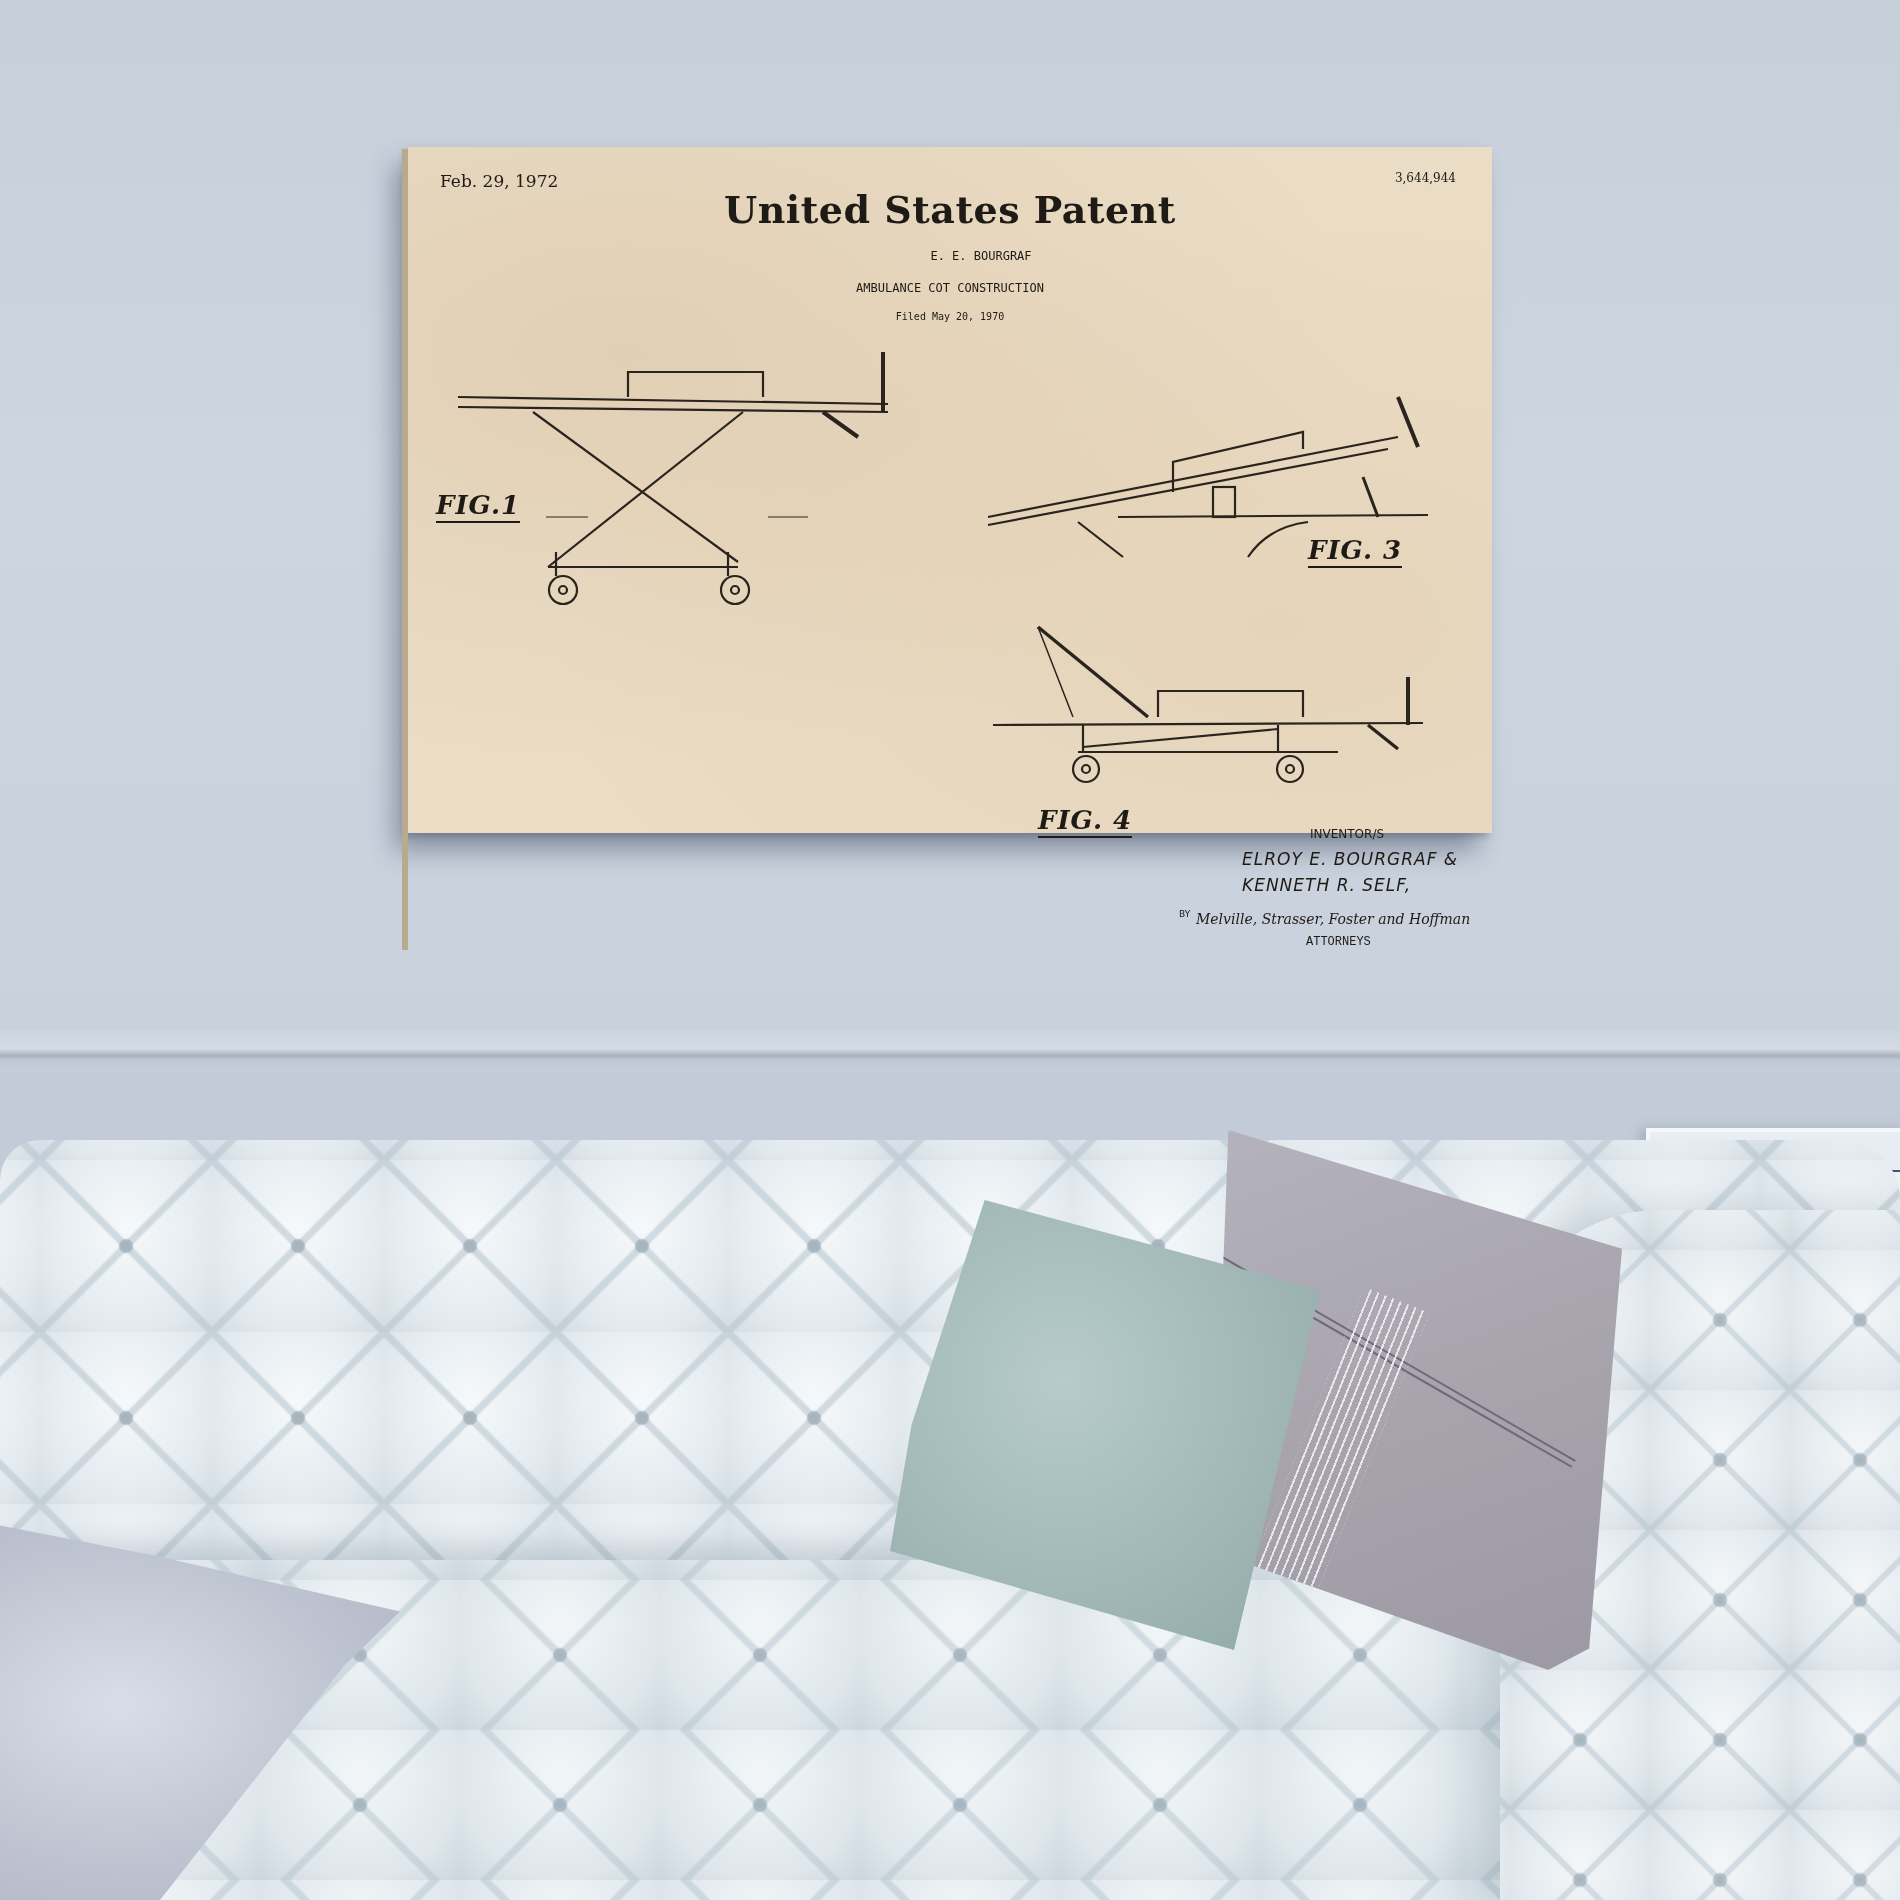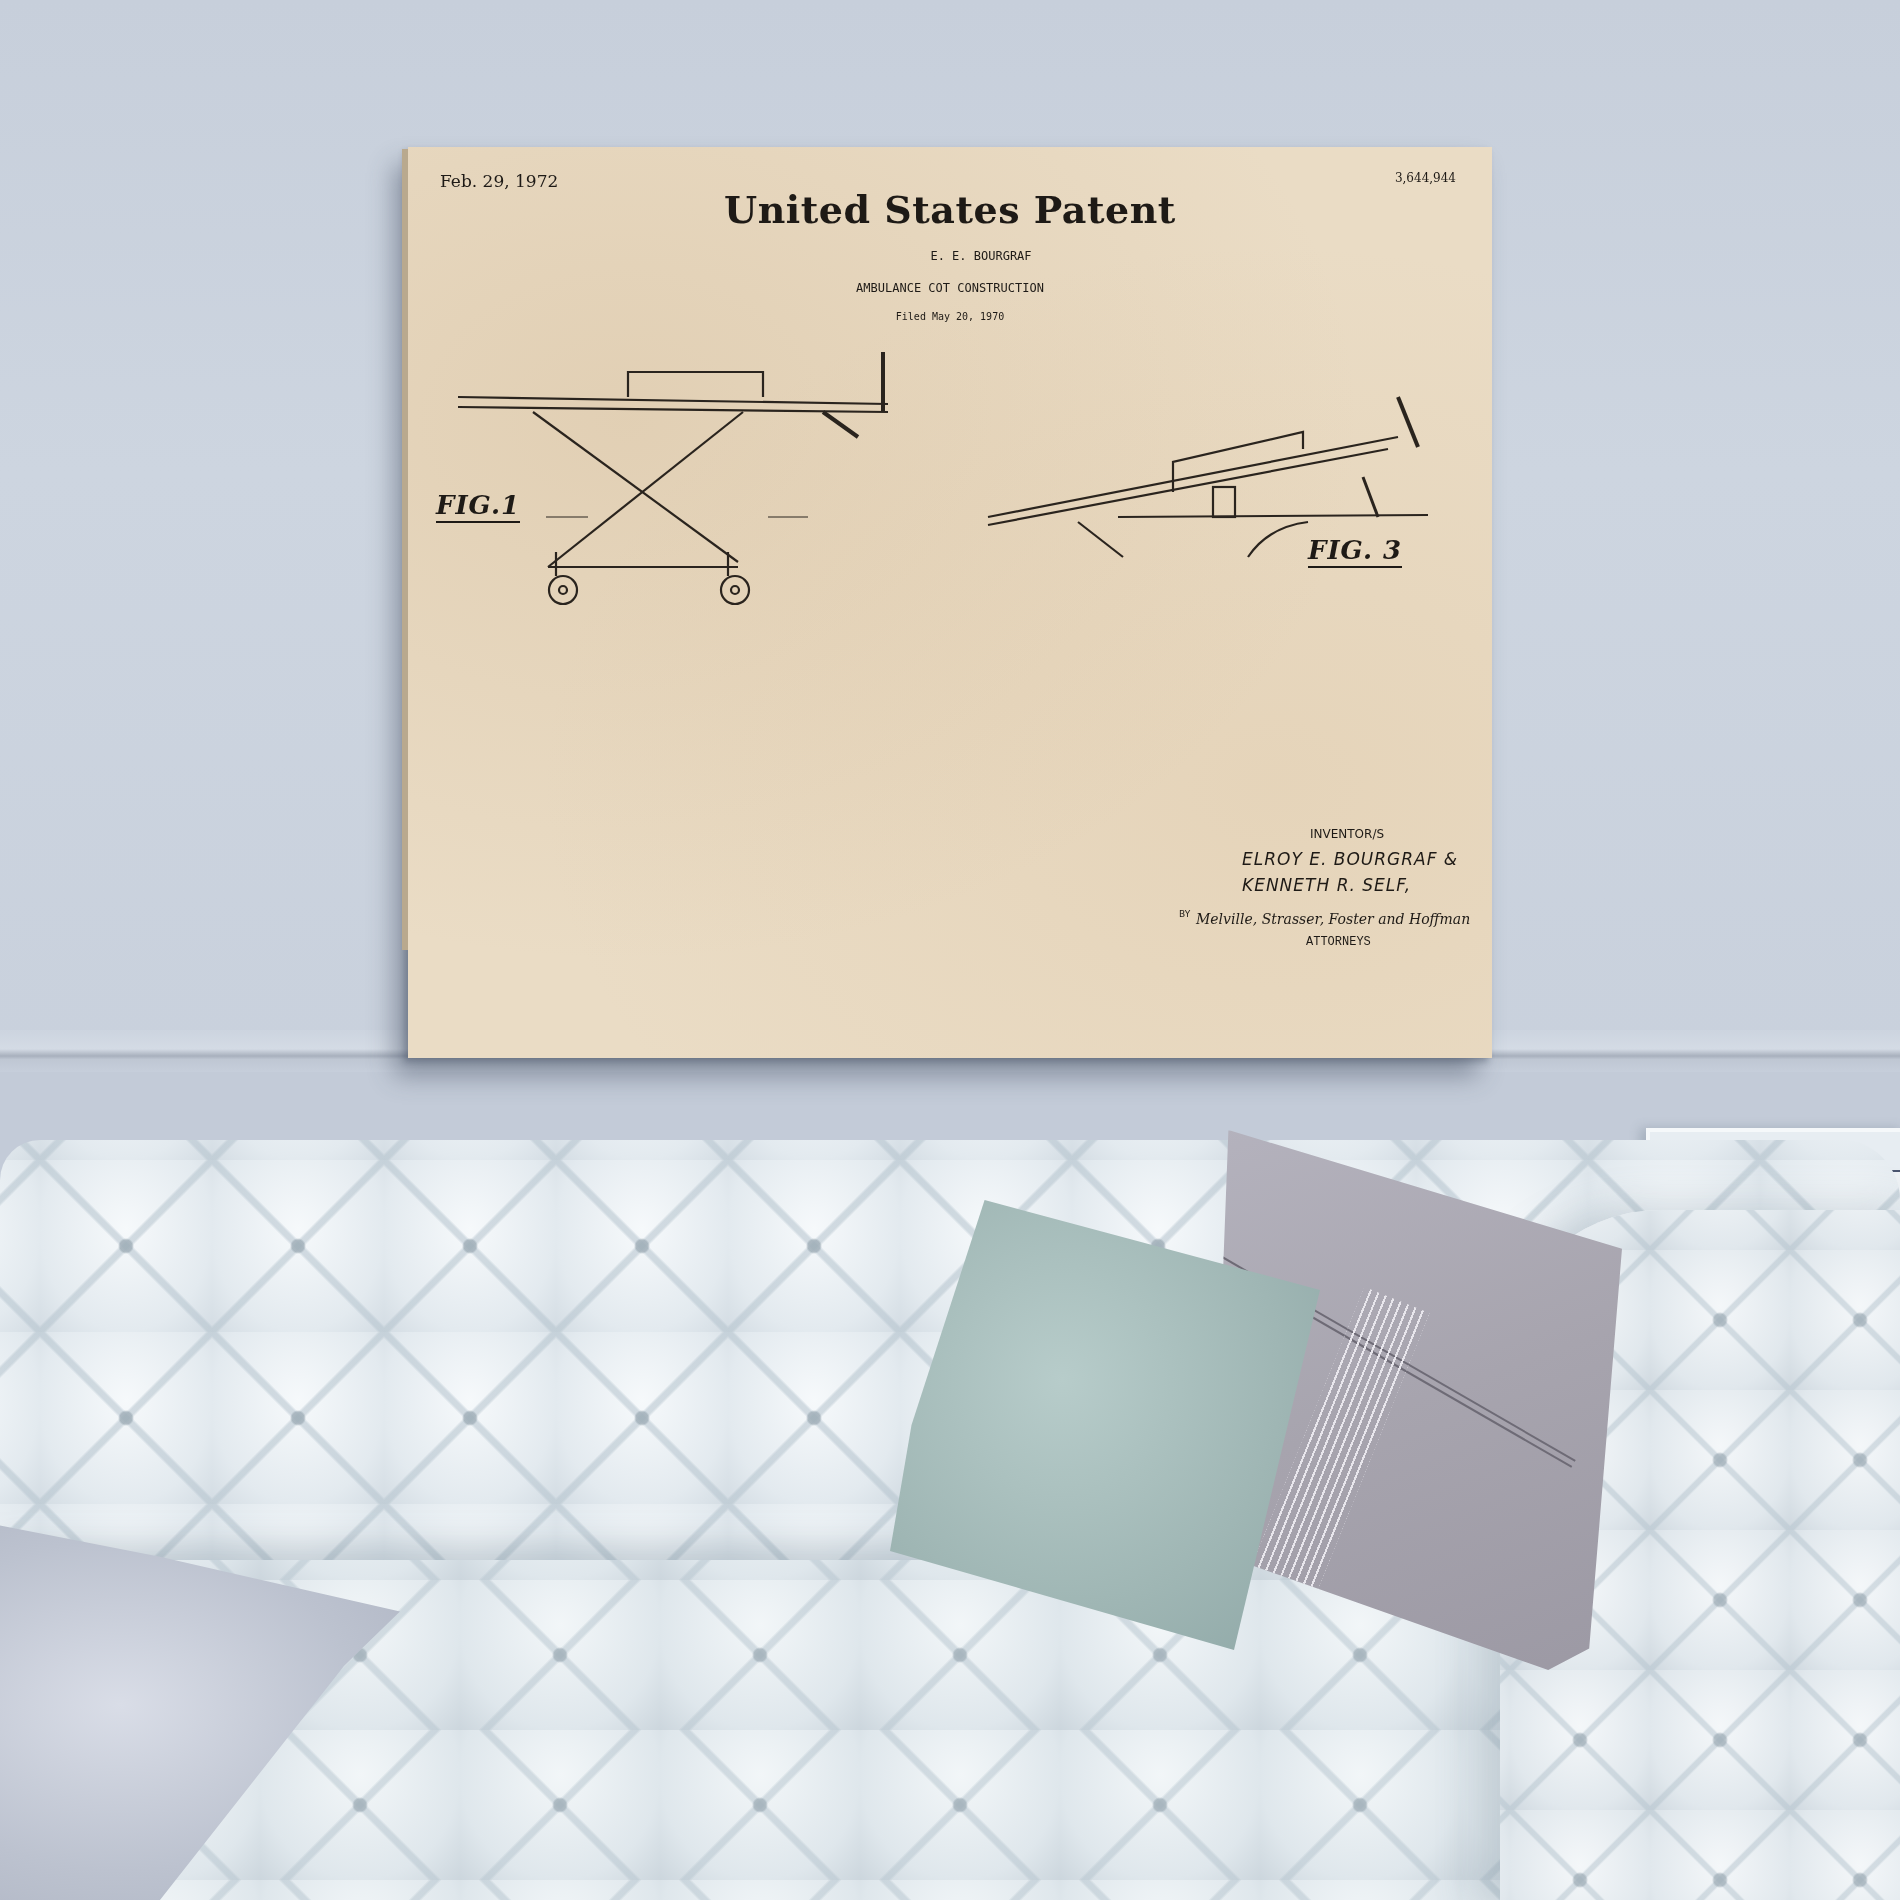--- a/index.html
+++ b/index.html
@@ -15,21 +15,21 @@
   .chair-rail {
     position: absolute; left: 0; top: 1030px; width: 1900px; height: 42px;
     background: linear-gradient(180deg, #ccd4df 0%, #d4dbe5 45%, #a8b0bd 62%, #bfc7d3 70%, #c6cedb 100%);
   }
   .lower-wall {
     position: absolute; left: 0; top: 1072px; width: 1900px; height: 200px;
     background: #c3cbd8;
   }
   
   .canvas {
-    position: absolute; left: 408px; top: 147px; width: 1084px; height: 911px;
+    position: absolute; left: 408px; top: 147px; width: 1084px; height: 686px;
     background:
       radial-gradient(ellipse at 20% 30%, rgba(200,170,130,0.25), transparent 60%),
       radial-gradient(ellipse at 80% 70%, rgba(210,180,140,0.2), transparent 60%),
       #eadcc5;
     box-shadow: -14px 18px 24px rgba(60,70,90,0.45), -4px 4px 6px rgba(60,70,90,0.3);
     color: #1e1a16;
   }
   .canvas-edge {
     position: absolute; left: -6px; top: 2px; width: 6px; height: 801px;
     background: #b9a98e;
@@ -185,20 +185,39 @@
       <line x1="150" y1="140" x2="460" y2="138"></line>
       <line x1="110" y1="145" x2="155" y2="180"></line>
       <path d="M280 180 Q300 150 340 145"></path>
       <rect x="245" y="110" width="22" height="30"></rect>
       <line x1="395" y1="100" x2="410" y2="140" stroke-width="3"></line>
     </svg>
     <div class="fig-label" style="left:340px; top:158px;">FIG. 3</div>
   </div>
 
 
+  <div class="fig" style="left:570px; top:470px;">
+    <svg width="460" height="170" viewBox="0 0 460 170" fill="none" stroke="#2a241e" stroke-width="2.2">
+      <line x1="15" y1="108" x2="445" y2="106"></line>
+      <line x1="60" y1="10" x2="170" y2="100" stroke-width="3.5"></line>
+      <line x1="60" y1="10" x2="95" y2="100" stroke-width="1.5"></line>
+      <path d="M180 100 V74 H325 V100"></path>
+      <line x1="430" y1="60" x2="430" y2="108" stroke-width="4"></line>
+      <line x1="100" y1="135" x2="360" y2="135"></line>
+      <line x1="105" y1="108" x2="105" y2="135"></line>
+      <line x1="300" y1="108" x2="300" y2="135"></line>
+      <line x1="105" y1="130" x2="300" y2="112"></line>
+      <line x1="390" y1="108" x2="420" y2="132" stroke-width="3.5"></line>
+      <circle cx="108" cy="152" r="13"></circle>
+        <circle cx="108" cy="152" r="4"></circle>
+      <circle cx="312" cy="152" r="13"></circle>
+        <circle cx="312" cy="152" r="4"></circle>
+    </svg>
+    <div class="fig-label" style="left:60px; top:188px;">FIG. 4</div>
+  </div>
 
   <div class="inventors-block">
     <div class="inv-head">INVENTOR/S</div>
     <div class="inv-name inv-name1">ELROY E. BOURGRAF &amp;</div>
     <div class="inv-name inv-name2">KENNETH R. SELF,</div>
     <div class="by">BY</div>
     <div class="attys">Melville, Strasser, Foster and Hoffman</div>
     <div class="attys-label">ATTORNEYS</div>
   </div>
 </div>

